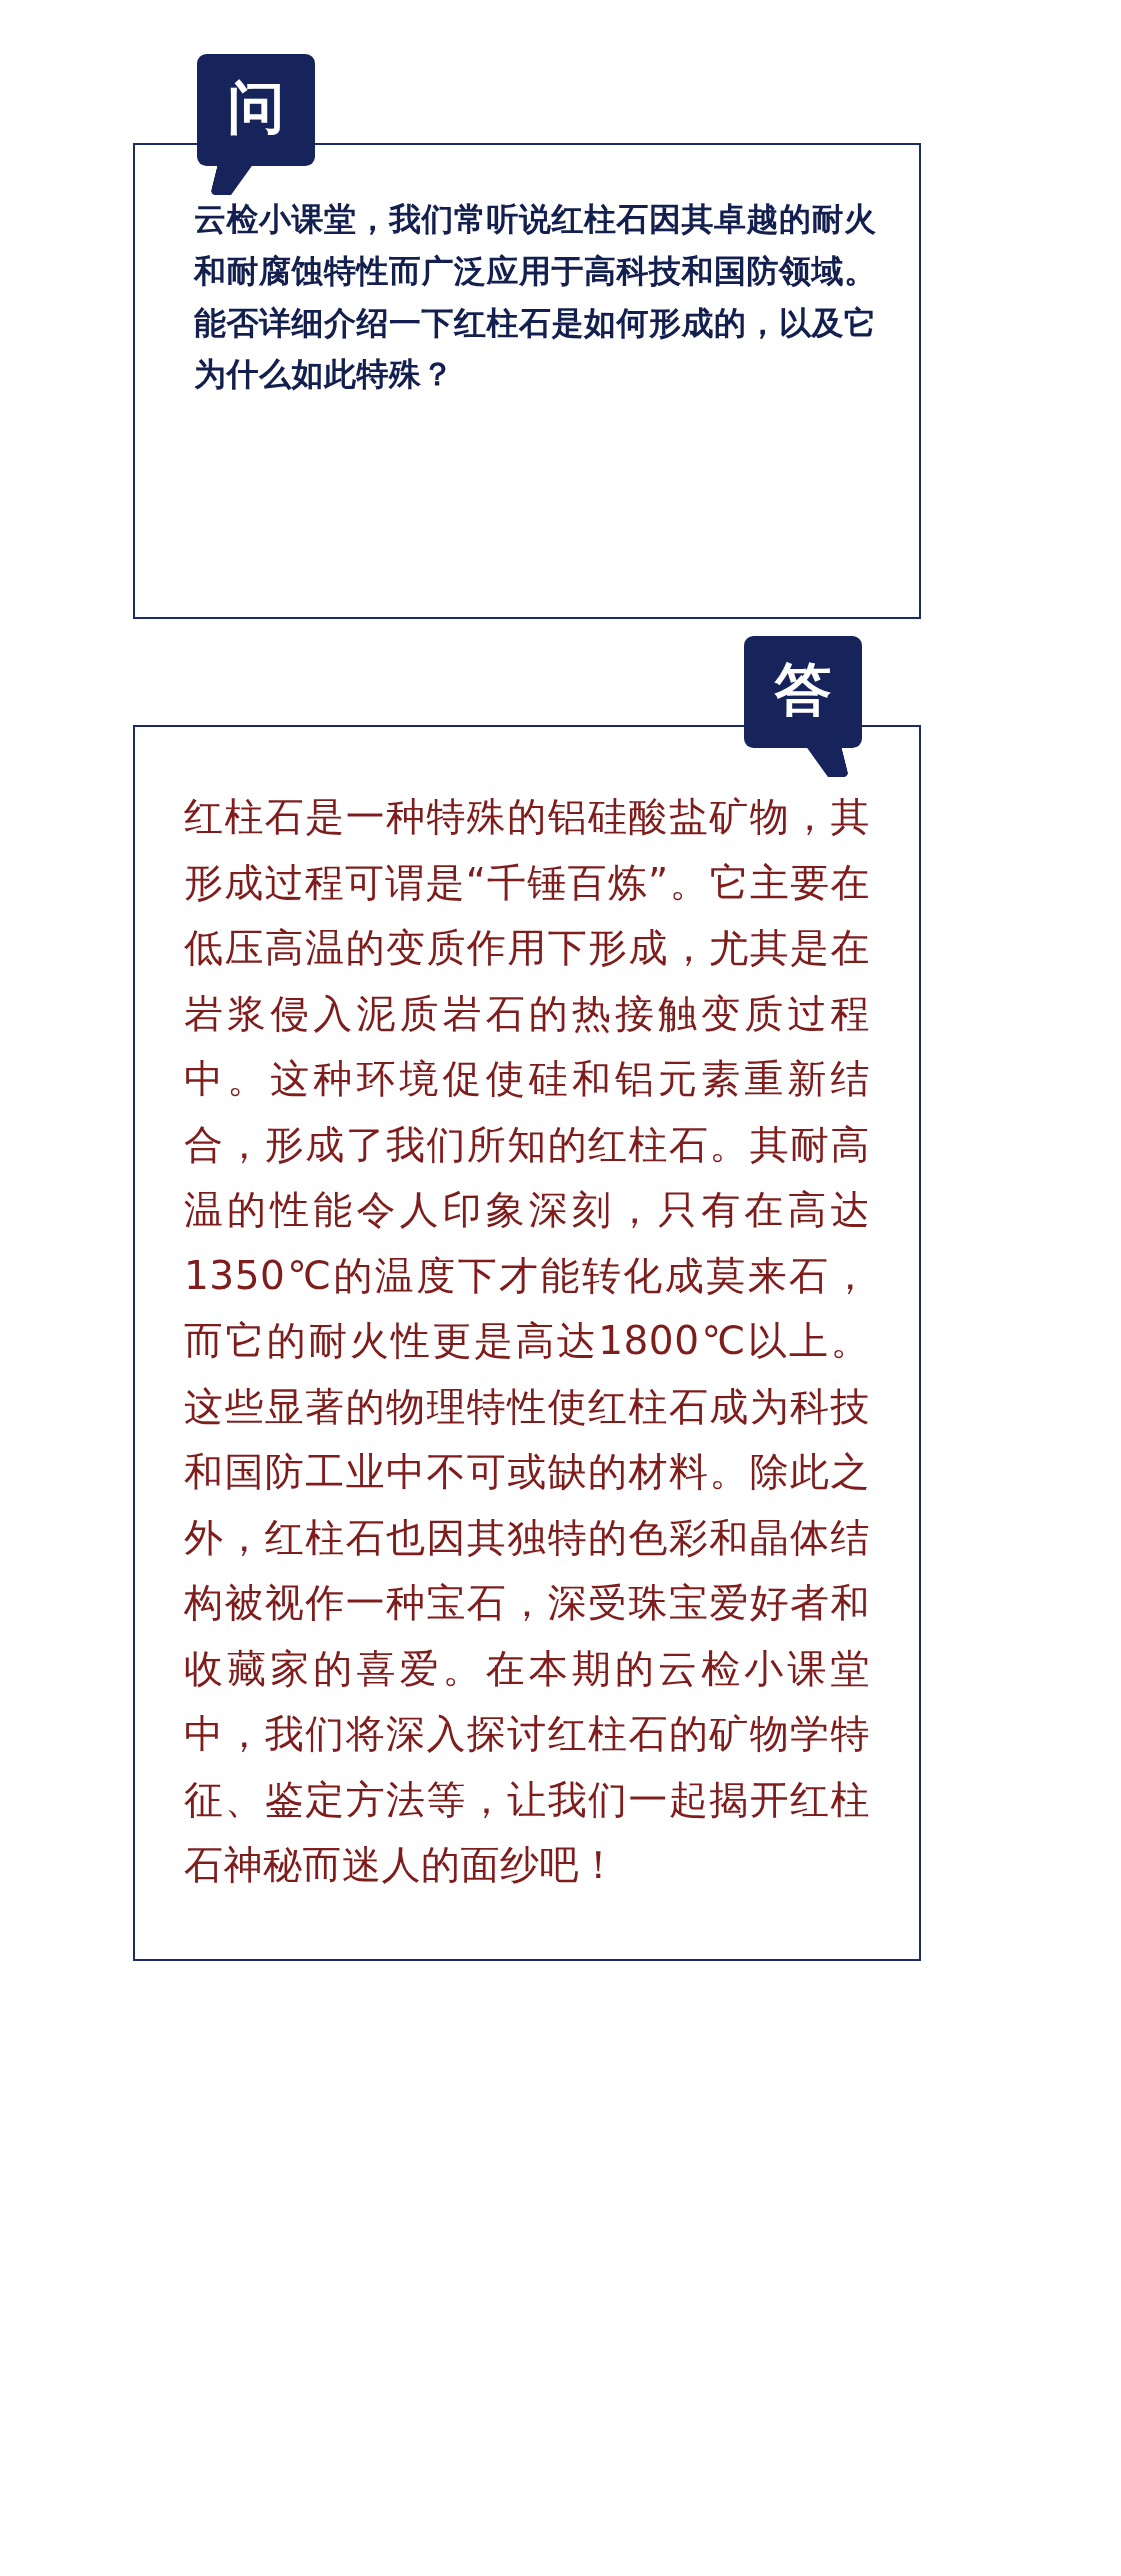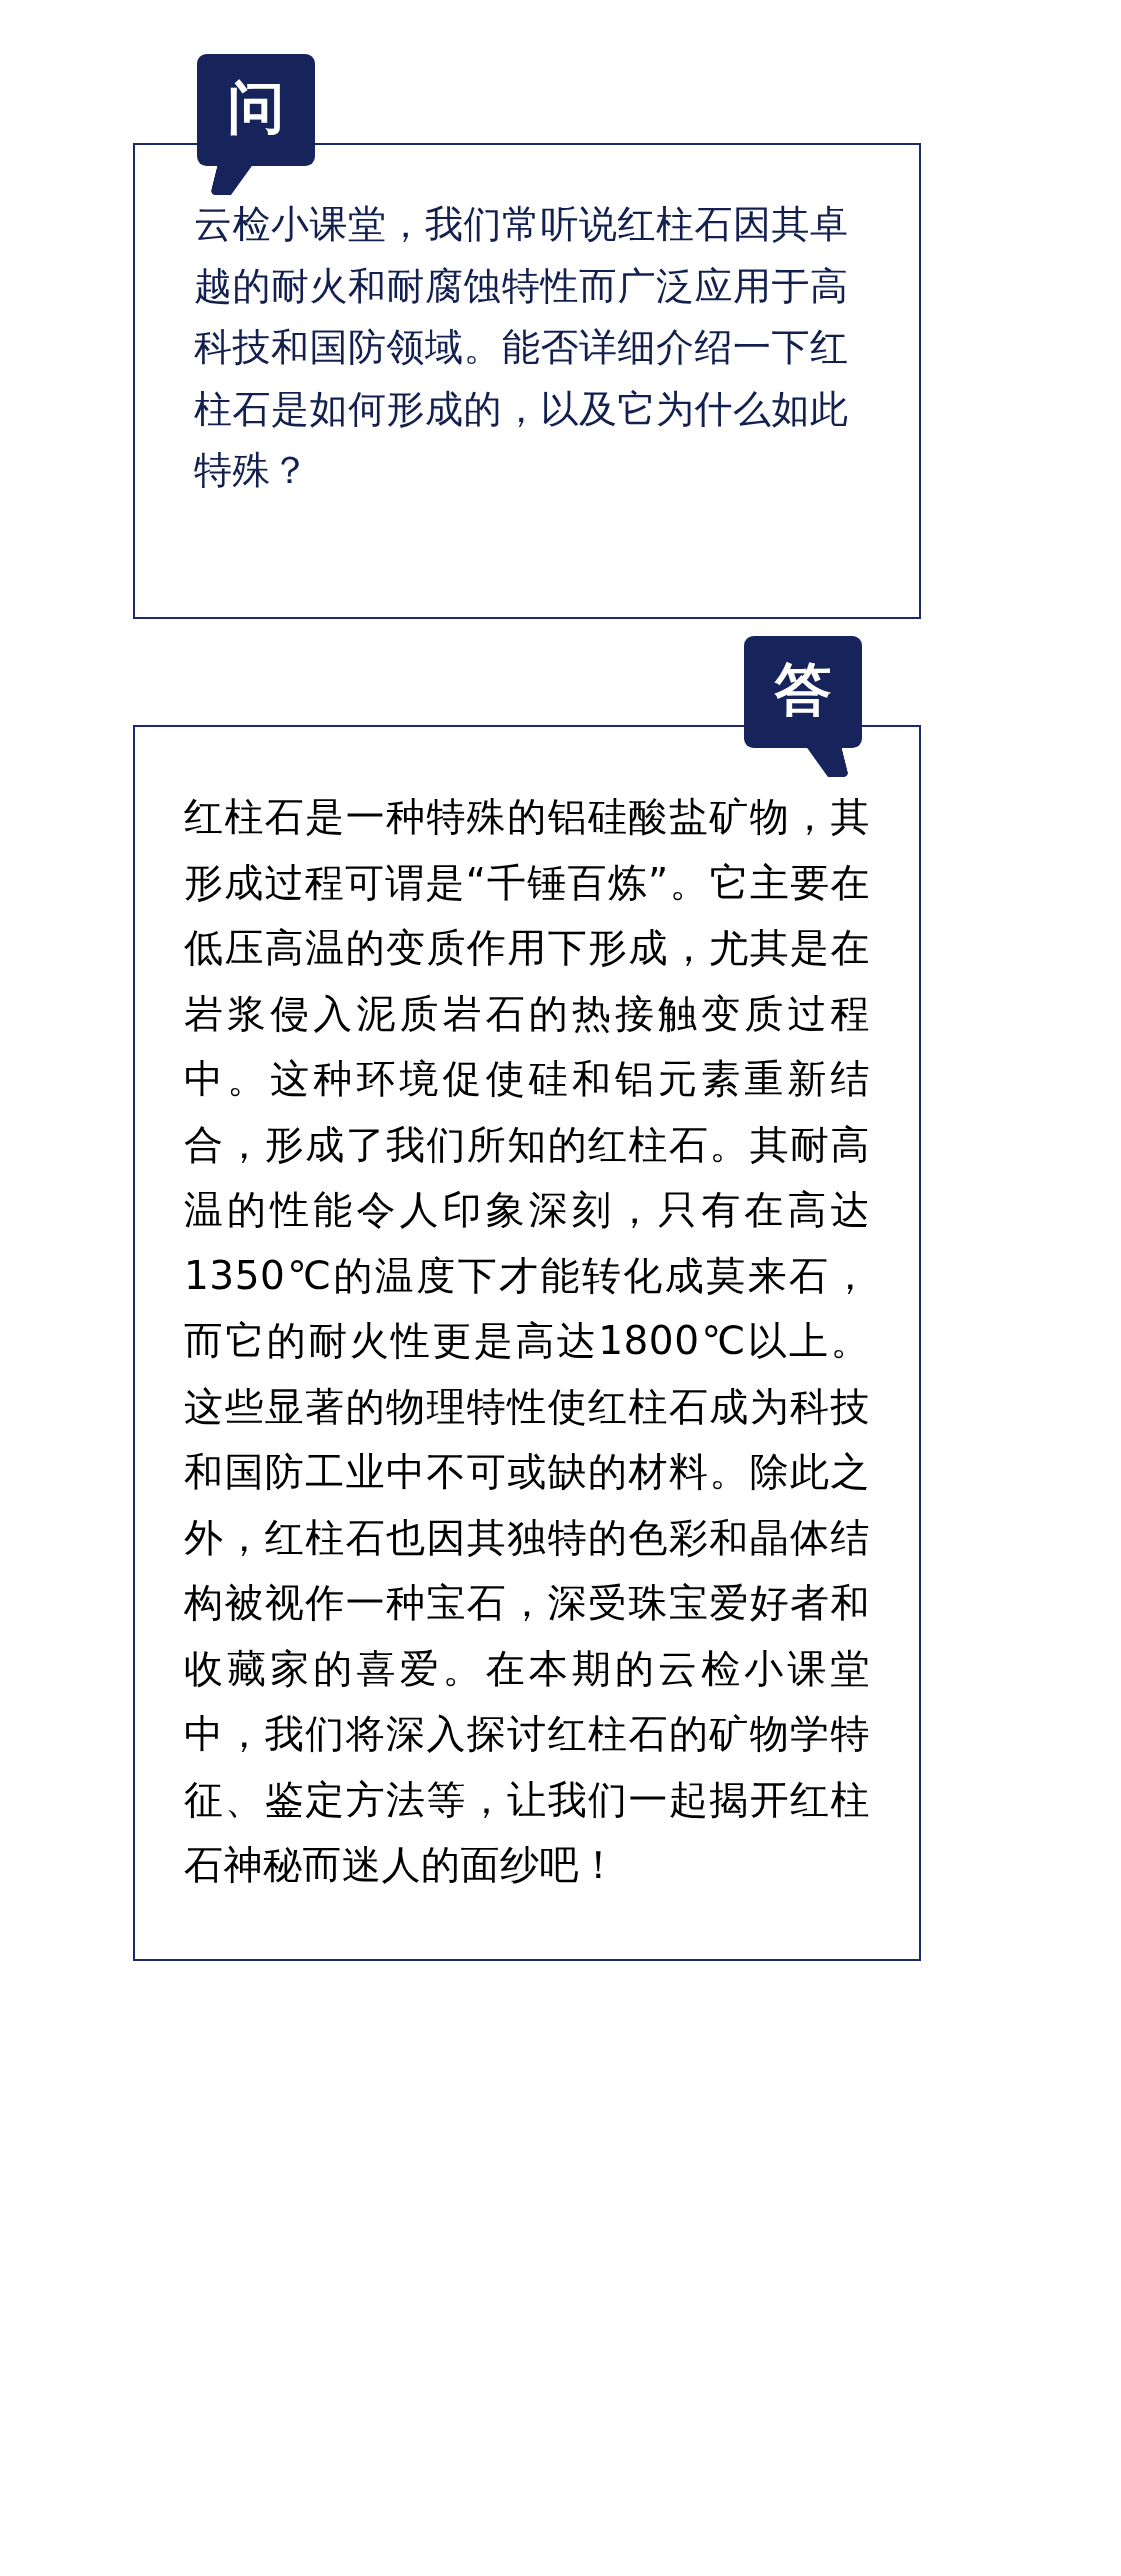--- a/index.html
+++ b/index.html
@@ -39,23 +39,23 @@
     background: #ffffff;
     position: relative;
   }
 
   .question-frame {
     padding: 49px 42px 55px 59px;
     min-height: 476px;
   }
 
   .question-text {
-    font-size: 38px;
+    font-size: 32px;
     line-height: 1.62;
-    font-weight: normal;
+    font-weight: bold;
     color: #13204f;
     letter-spacing: 0.5px;
     font-family: "DejaVu Sans", sans-serif;
   }
 
   
   .bubble {
     position: absolute;
     width: 118px;
     height: 112px;
@@ -118,21 +118,21 @@
     width: 788px;
   }
 
   .answer-frame {
     padding: 57px 49px 61px 49px;
   }
 
   .answer-text {
     font-size: 39px;
     line-height: 1.68;
-    color: #000000;
+    color: #7f1d1d;
     text-align: justify;
     text-justify: inter-character;
     font-family: "DejaVu Sans", sans-serif;
     letter-spacing: 0.5px;
   }
 </style>
 </head>
 <body>
 
 <div class="page">

